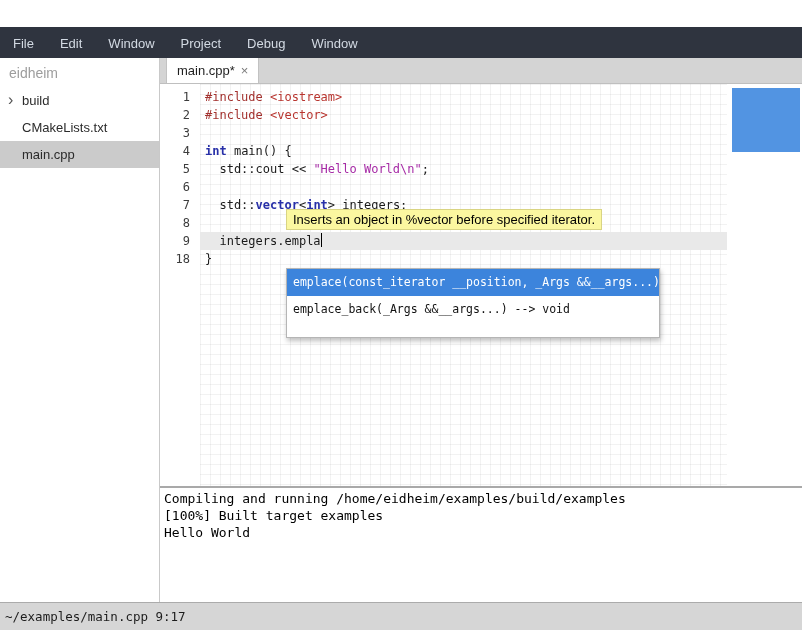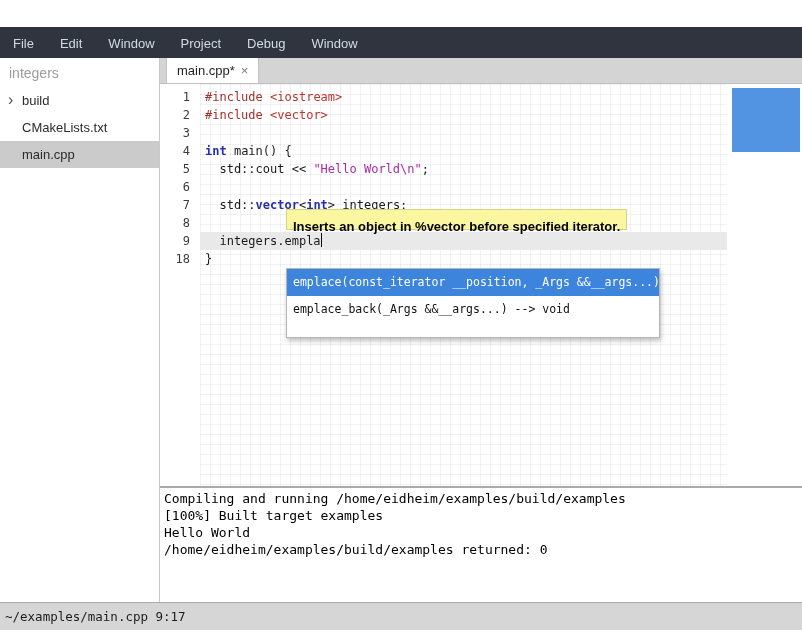--- a/index.html
+++ b/index.html
@@ -58,21 +58,21 @@
   .lnum { width:30px; text-align:right; color:#3c3c3c; flex:none; }
   .ltext { padding-left:15px; }
   .seg-plain   { color:#1a1a1a; }
   .seg-preproc { color:#a3312e;margin-top:32px; }
   .seg-header  { color:#b8352f; }
   .seg-keyword { color:#2830a8; font-weight:bold; }
   .seg-string  { color:#a62ba6; }
   .caret { display:inline-block; width:1px; height:14px; background:#000; vertical-align:-2px; }
 
   .doc-tooltip { position:absolute; left:126px; top:125px; height:21px; line-height:20px;
-    background:#fbf7a0; border:1px solid #d9d483; padding:7px 6px; font-size:13px; color:#000; white-space:nowrap;font-weight:bold; }
+    background:#fbf7a0; border:1px solid #d9d483; padding:0 6px; font-size:13px; color:#000; white-space:nowrap; }
 
   .completion { position:absolute; left:126px; top:184px; width:374px; height:70px; background:#fff;
     border:1px solid #b5b5b5; box-shadow:1px 3px 5px rgba(0,0,0,0.25); }
   .comp-item { height:27px; line-height:27px; padding:0 6px; white-space:nowrap; overflow:hidden;
     font-family:"DejaVu Sans Mono", monospace; font-size:11.5px; color:#111; }
   .comp-item.selected { background:var(--accent,#3c84dc); color:#fff; }
 
   .scroll-thumb { position:absolute; right:2px; top:4px; width:68px; height:64px;
     background:var(--scrollbar,#5294e2); }
 
@@ -107,21 +107,21 @@
   <div class="menubar" id="menubar">
       <div class="menu-item">File</div>
       <div class="menu-item">Edit</div>
       <div class="menu-item">Window</div>
       <div class="menu-item">Project</div>
       <div class="menu-item">Debug</div>
       <div class="menu-item">Window</div>
     </div>
 
   <div class="sidebar">
-    <div class="sidebar-header">integers</div>
+    <div class="sidebar-header">eidheim</div>
     <div id="side-items">
         <div class="side-item">
           <span class="chevron">›</span>
           <span class="side-label">build</span>
         </div>
         <div class="side-item">
           <span class="side-label">CMakeLists.txt</span>
         </div>
         <div class="side-item selected">
           <span class="side-label">main.cpp</span>
@@ -160,21 +160,20 @@
         </div>
       <div class="scroll-thumb"></div>
     </div>
 
     <div class="divider"></div>
 
     <div class="terminal" id="terminal">
         <div class="term-line">Compiling and running /home/eidheim/examples/build/examples</div>
         <div class="term-line">[100%] Built target examples</div>
         <div class="term-line">Hello World</div>
-        <div class="term-line">/home/eidheim/examples/build/examples returned: 0</div>
       </div>
 
   </div>
 
   <div class="statusbar">
     <span class="status-text">~/examples/main.cpp 9:17</span>
   </div>
 
 </div>
 

